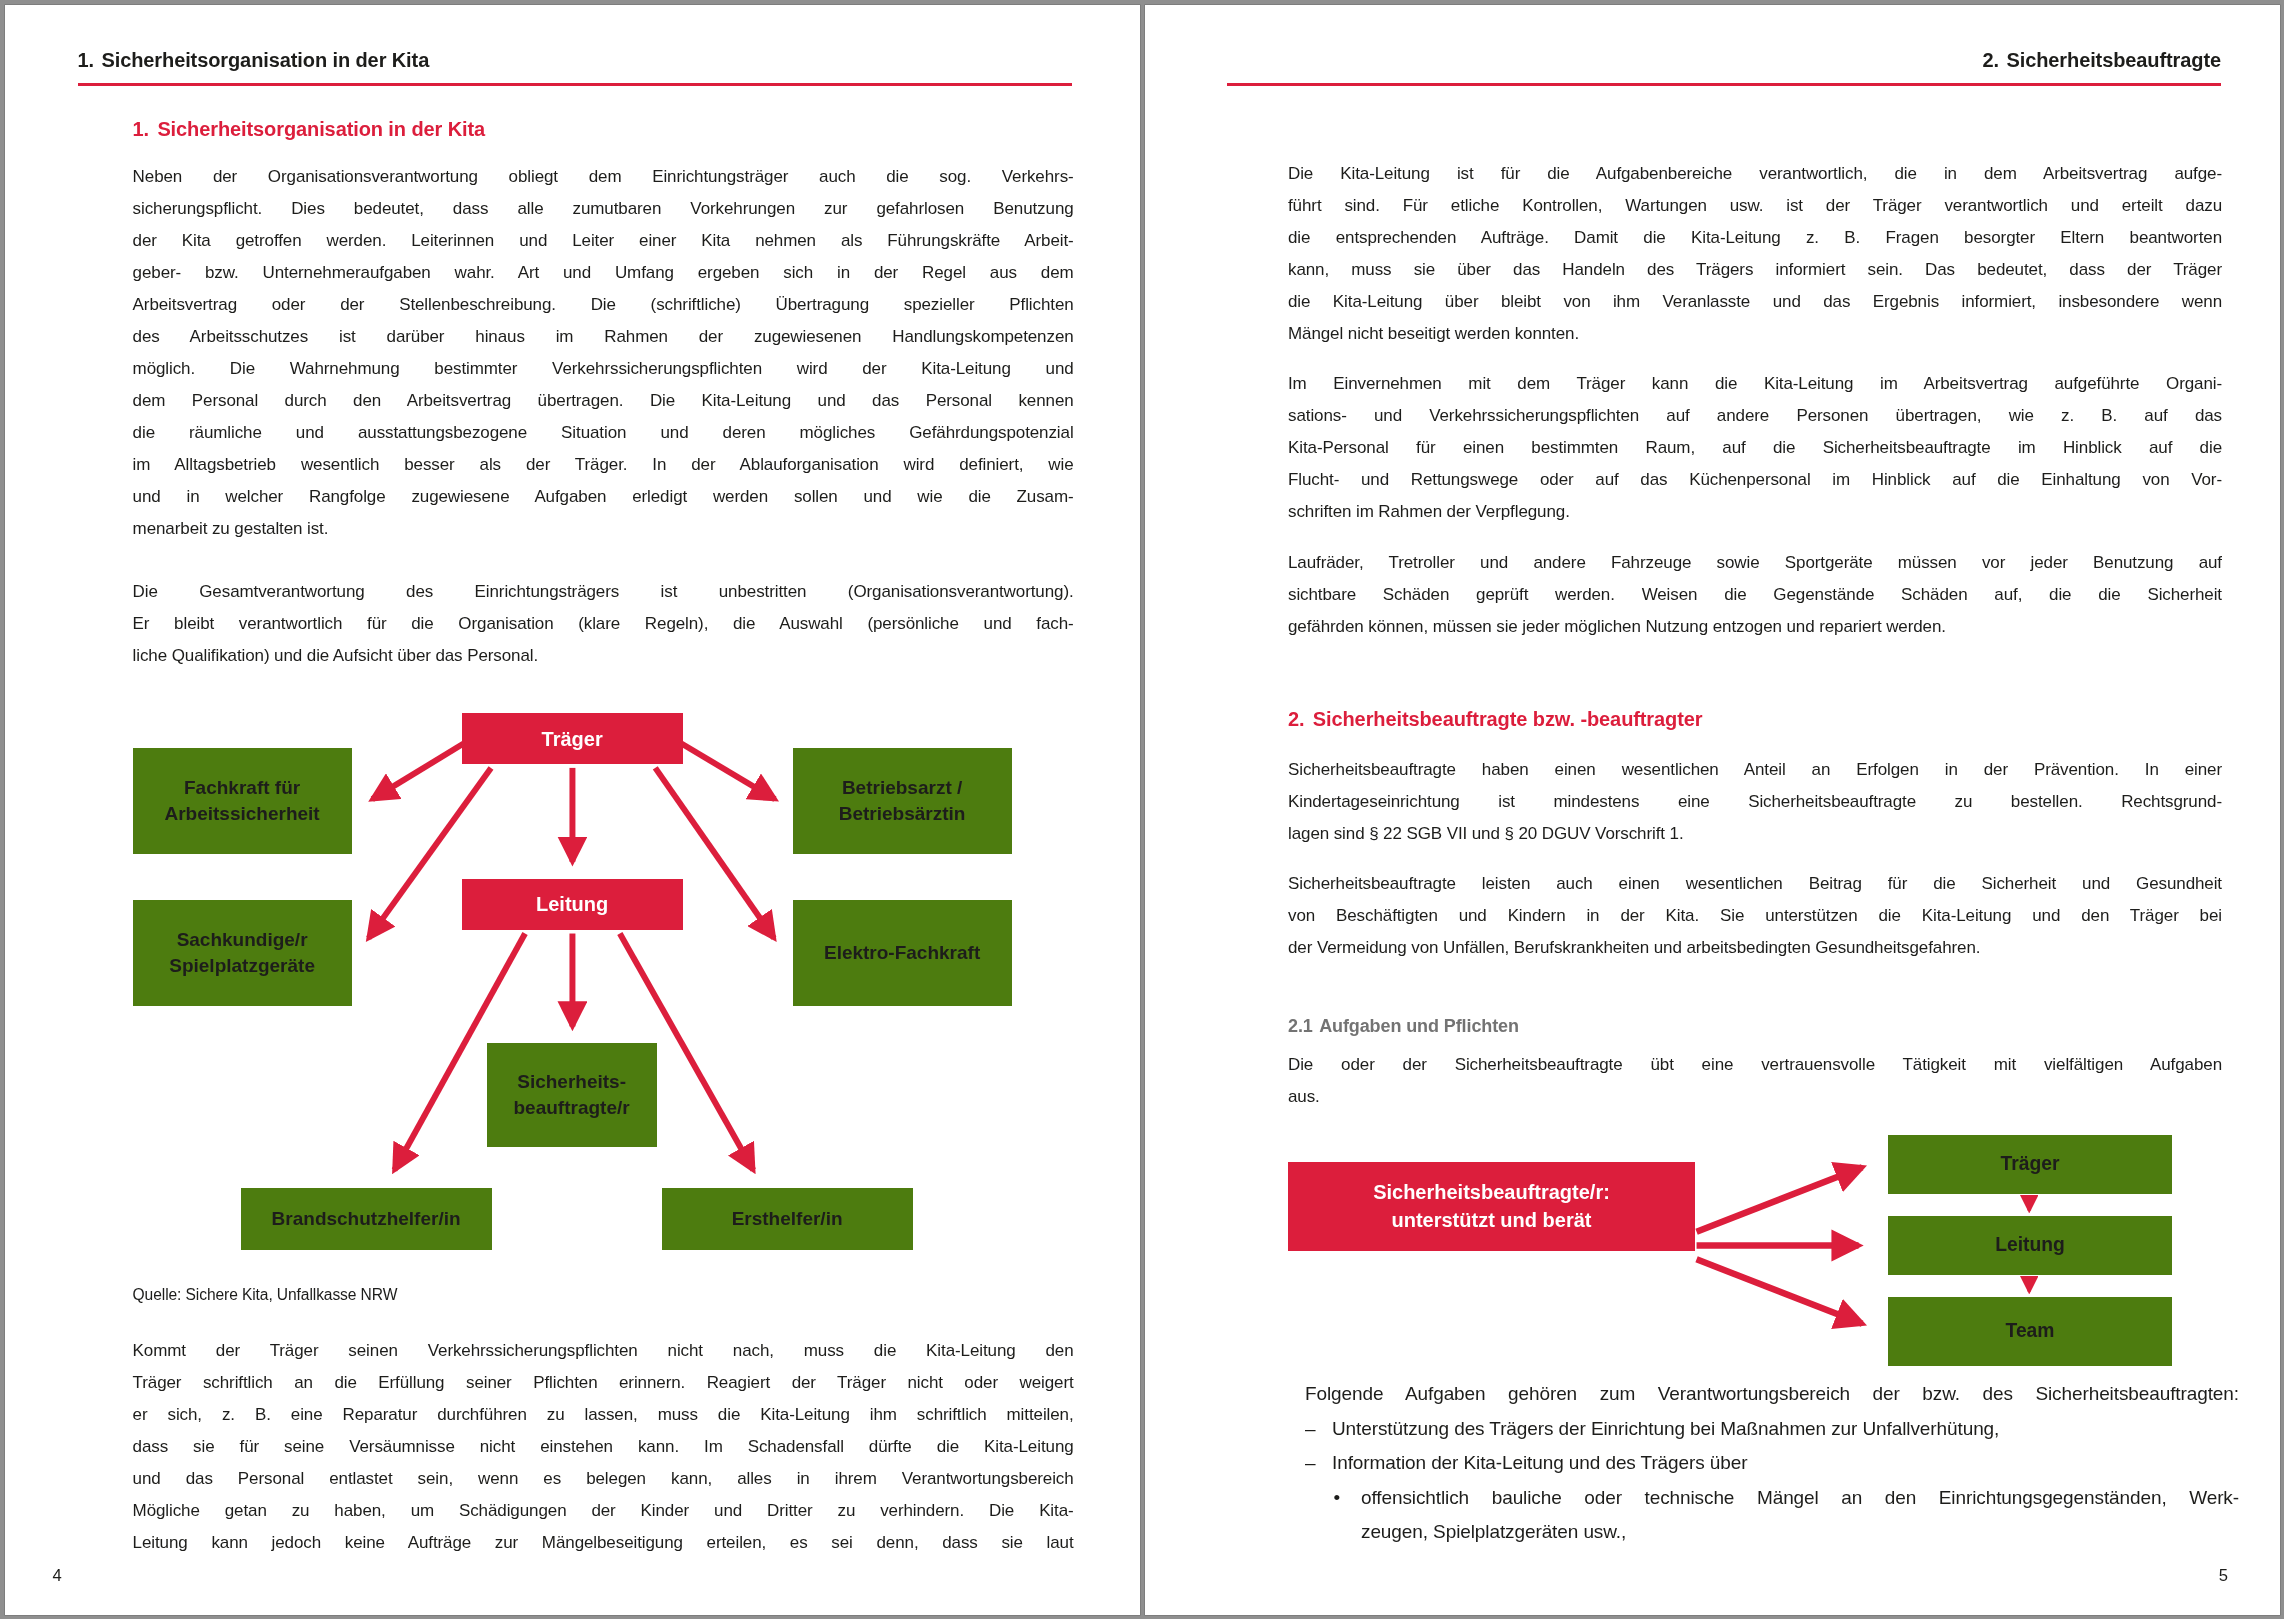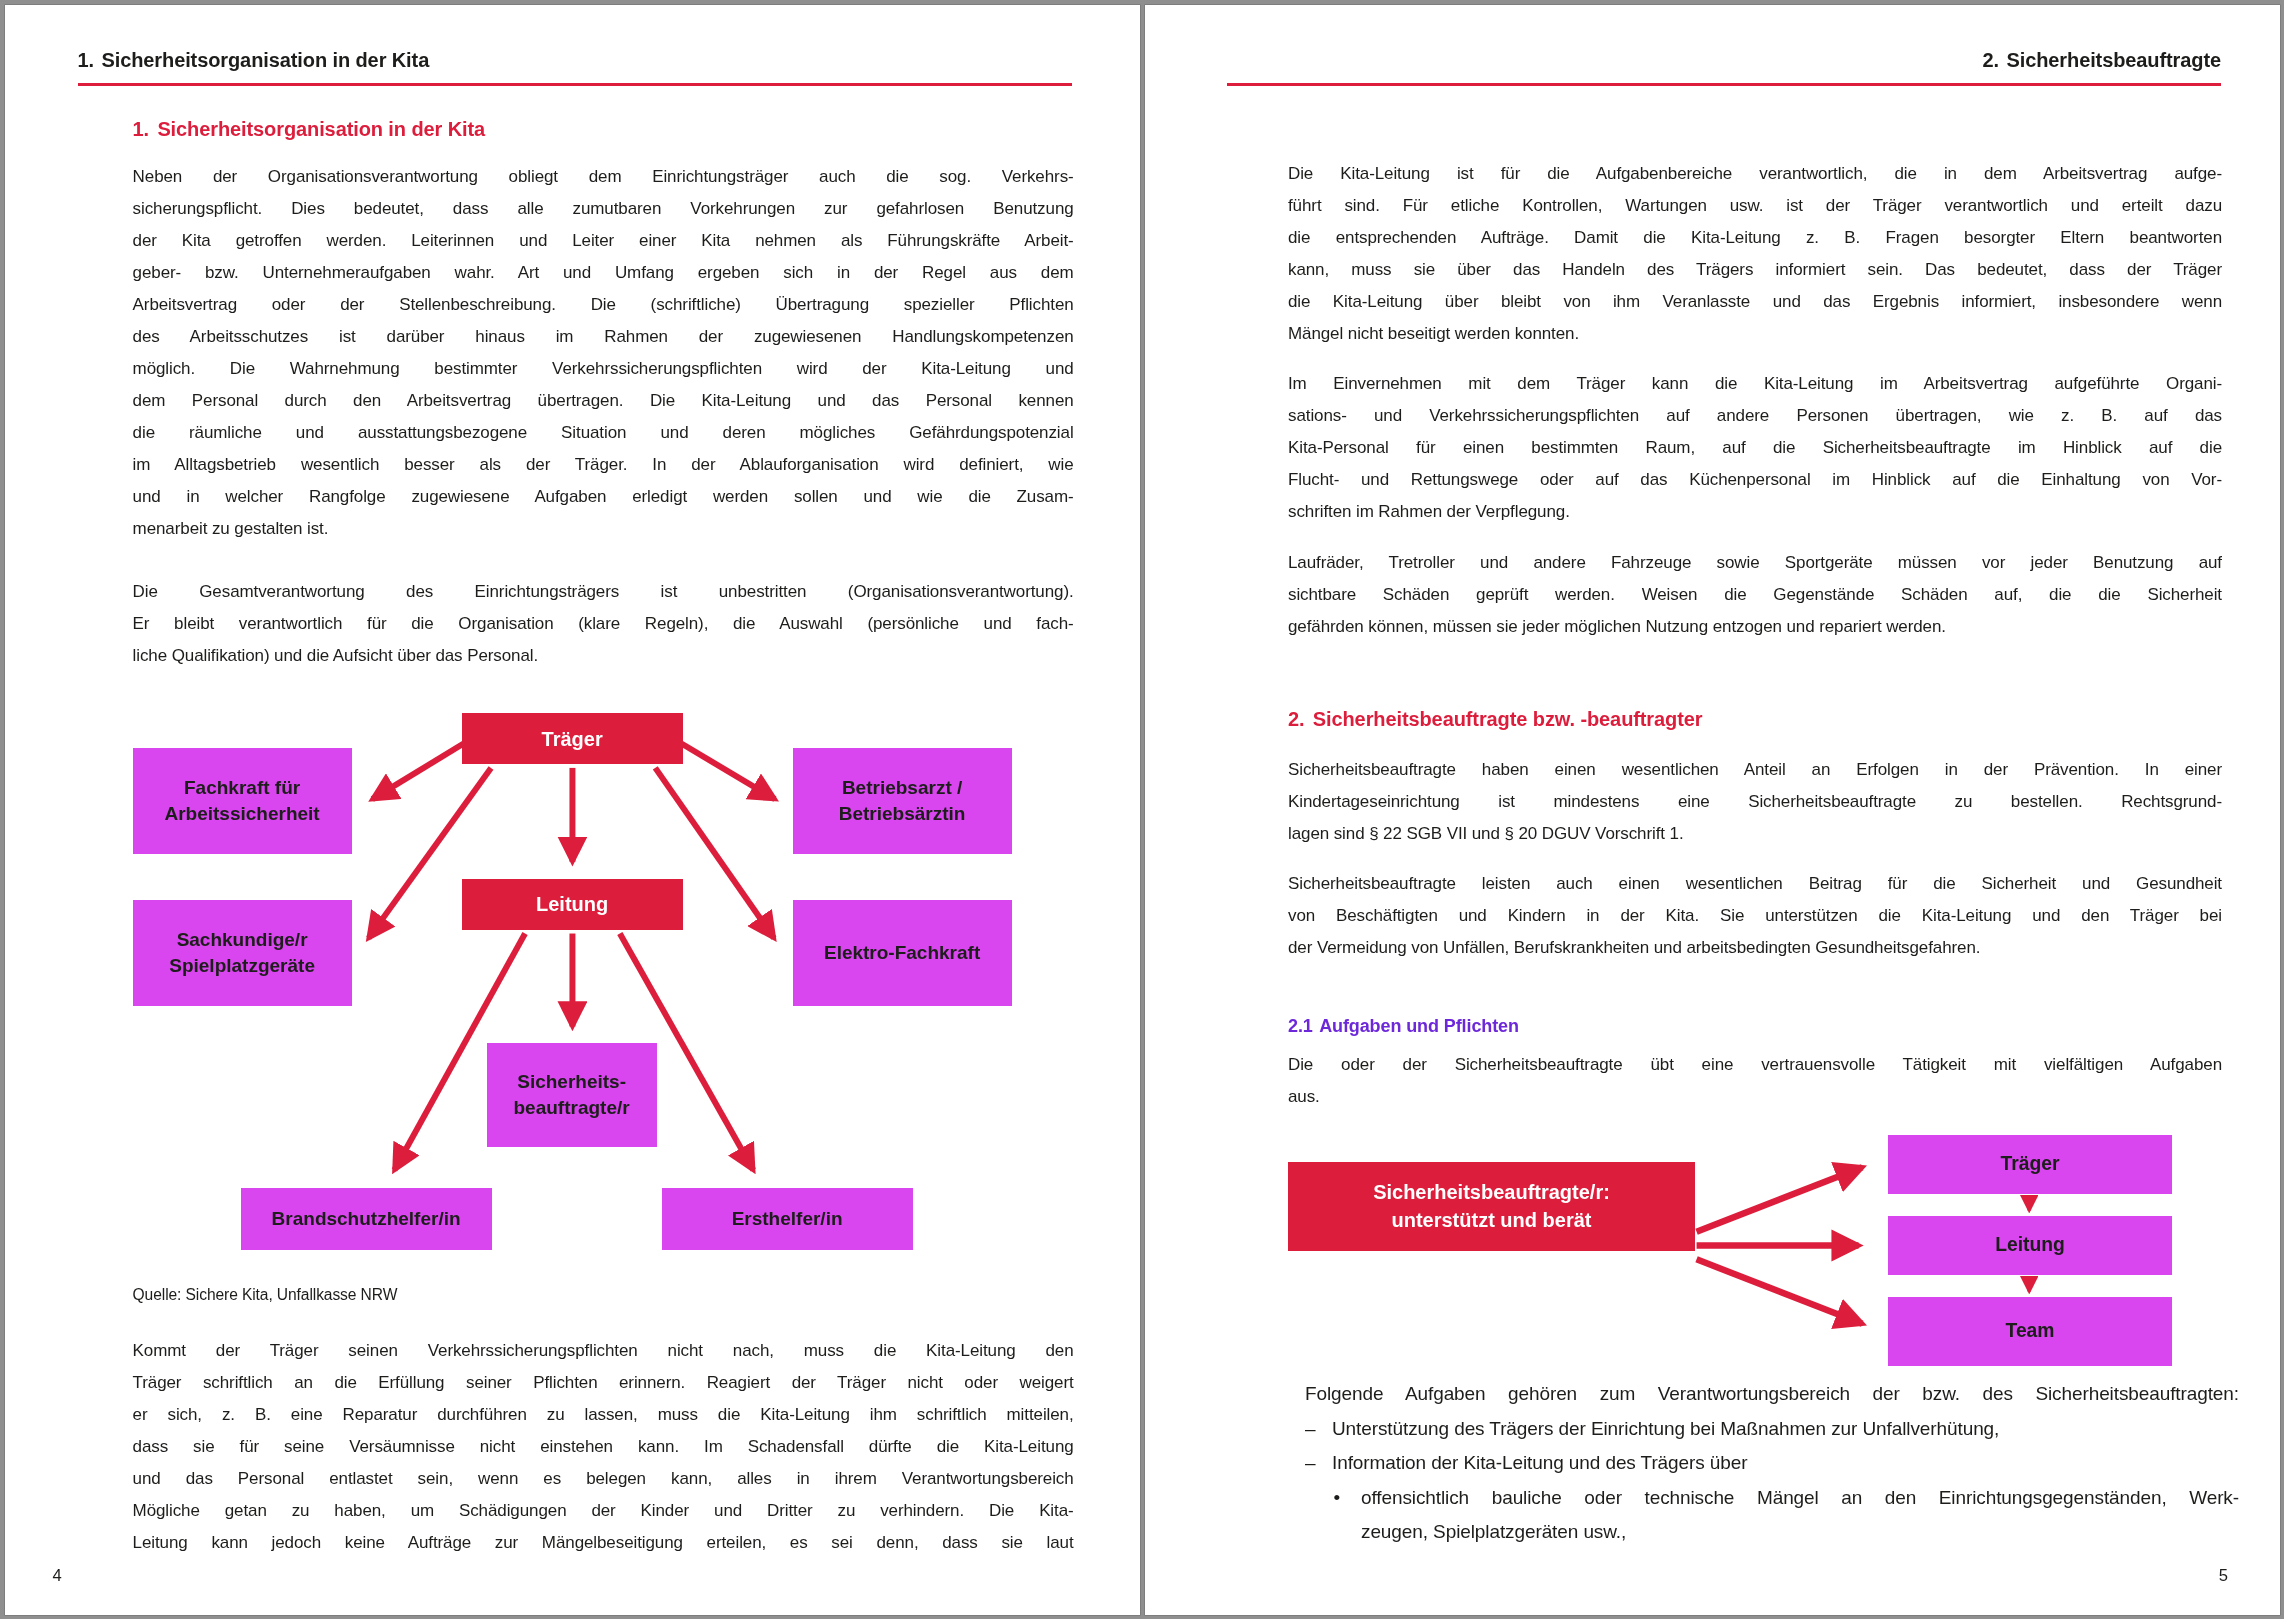--- a/index.html
+++ b/index.html
@@ -38,21 +38,21 @@
 
   
   .sec-heading{
     position:absolute;
     font-size:20px;font-weight:bold;color:#dc1e3c;
     letter-spacing:-0.1px;white-space:nowrap;
   }
   .sec-heading .hnum{margin-right:8.3px;}
   .sub-heading{
     position:absolute;
-    font-size:18px;font-weight:bold;color:#6d28d9;
+    font-size:18px;font-weight:bold;color:#737373;
     letter-spacing:-0.1px;white-space:nowrap;
   }
   .sub-heading .hnum{margin-right:6.4px;}
 
   
   .par{position:absolute;font-size:17px;letter-spacing:-0.1px;}
   .page-left .par{left:128px;width:941px;}
   .page-right .par{left:143px;width:934px;}
   .ln{
     line-height:32px;height:32px;
@@ -63,21 +63,21 @@
 
   
   .diagram{position:absolute;}
   .d1{left:128px;top:704px;width:941px;height:559px;}
   .dbox{
     position:absolute;
     display:flex;align-items:center;justify-content:center;
     text-align:center;font-weight:bold;
     white-space:pre-line;
   }
-  .dbox.gray{background:#d946ef;color:#1d1d1b;font-size:19px;line-height:1.35;text-align:center;}
+  .dbox.gray{background:#4d7c0f;color:#1d1d1b;font-size:19px;line-height:1.35;text-align:center;}
   .dbox.red{background:#dc1e3c;color:#ffffff;font-size:20px;line-height:1.4;}
   .arrows{position:absolute;left:0;top:0;width:100%;height:100%;pointer-events:none;}
 
   
   .b-traeger{left:329px;top:4.6px;width:221px;height:51px;}
   .b-leitung{left:329px;top:170px;width:221px;height:51px;}
   .b-fachkraft{left:0px;top:39px;width:219px;height:106px;}
   .b-sachkundige{left:0px;top:191px;width:219px;height:106px;}
   .b-betriebsarzt{left:660px;top:39px;width:219px;height:106px;}
   .b-elektro{left:660px;top:191px;width:219px;height:106px;}

